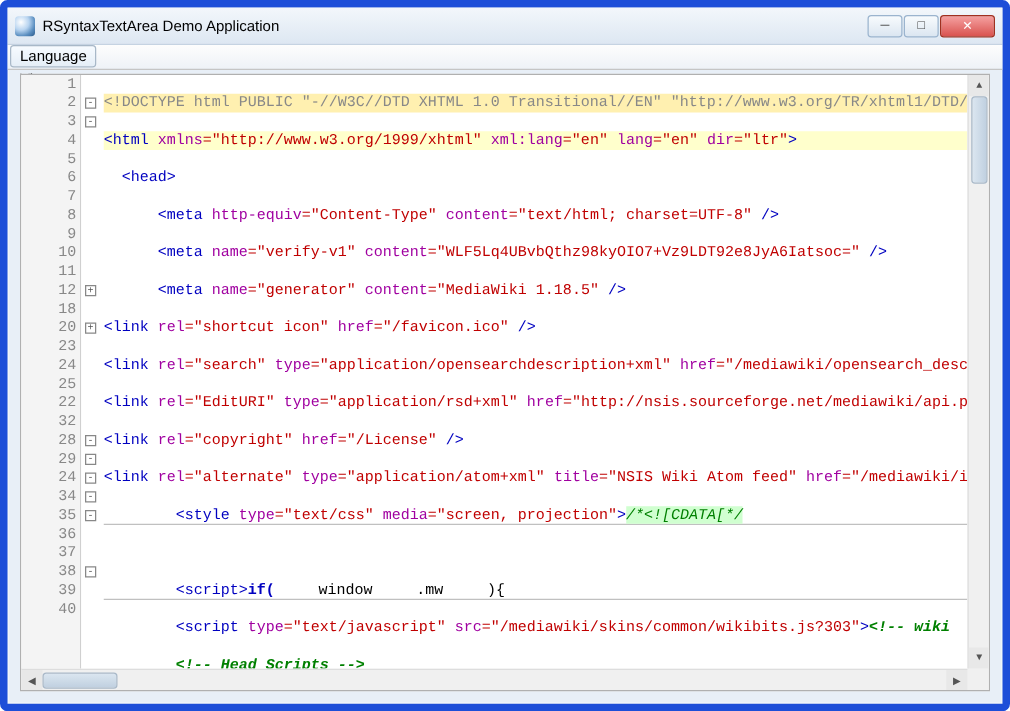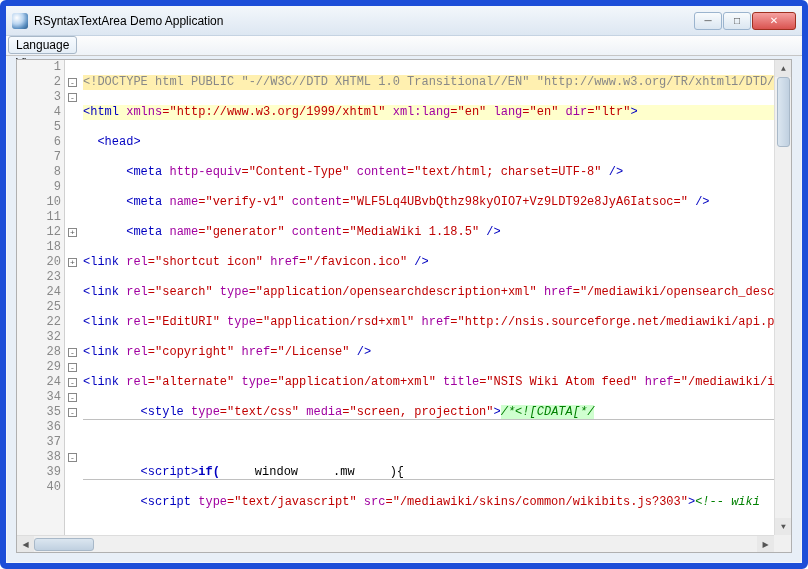--- a/index.html
+++ b/index.html
@@ -125,21 +125,21 @@
   }
   .cl { height: 15px; }
   .hl { background: #ffffcc; }
   .warn { background: #fff0b0; }
   .sep { border-bottom: 1px solid #c0c0c0; }
   
   .c-gray { color: #888; }
   .c-tag { color: #0000c0; }
   .c-attr { color: #a000a0; }
   .c-str { color: #c00000; }
-  .c-comment { color: #008000; font-style: italic; }
+  .c-comment { color: #008000; font-style: italic; font-weight: bold; }
   .c-js { color: #000; padding-left: 35px; }
   .c-kw { color: #0000c0; font-weight: bold; margin-top: 25px; }
   .c-hlcss { background: #d0ffd0; color: #008000; font-style: italic; }
   .scrollbar-v {
     width: 17px;
     background: #f0f0f0;
     border-left: 1px solid #ddd;
     position: relative;
   }
   .scrollbar-v .thumb {
@@ -296,20 +296,21 @@
 <div class="cl">      <span class="c-tag">&lt;</span><span class="c-tag">meta</span><span class="c-attr"> name</span><span class="c-str">="generator"</span><span class="c-attr"> content</span><span class="c-str">="MediaWiki 1.18.5"</span><span class="c-tag"> /&gt;</span></div>
 <div class="cl"><span class="c-tag">&lt;</span><span class="c-tag">link</span><span class="c-attr"> rel</span><span class="c-str">="shortcut icon"</span><span class="c-attr"> href</span><span class="c-str">="/favicon.ico"</span><span class="c-tag"> /&gt;</span></div>
 <div class="cl"><span class="c-tag">&lt;</span><span class="c-tag">link</span><span class="c-attr"> rel</span><span class="c-str">="search"</span><span class="c-attr"> type</span><span class="c-str">="application/opensearchdescription+xml"</span><span class="c-attr"> href</span><span class="c-str">="/mediawiki/opensearch_desc</span></div>
 <div class="cl"><span class="c-tag">&lt;</span><span class="c-tag">link</span><span class="c-attr"> rel</span><span class="c-str">="EditURI"</span><span class="c-attr"> type</span><span class="c-str">="application/rsd+xml"</span><span class="c-attr"> href</span><span class="c-str">="http://nsis.sourceforge.net/mediawiki/api.p</span></div>
 <div class="cl"><span class="c-tag">&lt;</span><span class="c-tag">link</span><span class="c-attr"> rel</span><span class="c-str">="copyright"</span><span class="c-attr"> href</span><span class="c-str">="/License"</span><span class="c-tag"> /&gt;</span></div>
 <div class="cl"><span class="c-tag">&lt;</span><span class="c-tag">link</span><span class="c-attr"> rel</span><span class="c-str">="alternate"</span><span class="c-attr"> type</span><span class="c-str">="application/atom+xml"</span><span class="c-attr"> title</span><span class="c-str">="NSIS Wiki Atom feed"</span><span class="c-attr"> href</span><span class="c-str">="/mediawiki/i</span></div>
 <div class="cl sep">        <span class="c-tag">&lt;</span><span class="c-tag">style</span><span class="c-attr"> type</span><span class="c-str">="text/css"</span><span class="c-attr"> media</span><span class="c-str">="screen, projection"</span><span class="c-tag">&gt;</span><span class="c-hlcss">/*&lt;![CDATA[*/</span></div>
 <div class="cl"><span></span></div>
 <div class="cl sep">        <span class="c-tag">&lt;</span><span class="c-tag">script</span><span class="c-tag">&gt;</span><span class="c-kw">if(</span><span class="c-js">window</span><span class="c-js">.mw</span><span class="c-js">){</span></div>
 <div class="cl">        <span class="c-tag">&lt;</span><span class="c-tag">script</span><span class="c-attr"> type</span><span class="c-str">="text/javascript"</span><span class="c-attr"> src</span><span class="c-str">="/mediawiki/skins/common/wikibits.js?303"</span><span class="c-tag">&gt;</span><span class="c-comment">&lt;!-- wiki</span></div>
+<div class="cl">        <span class="c-comment">&lt;!-- Head Scripts --&gt;</span></div>
 
 
 
 
 
 
 
 
 
 

